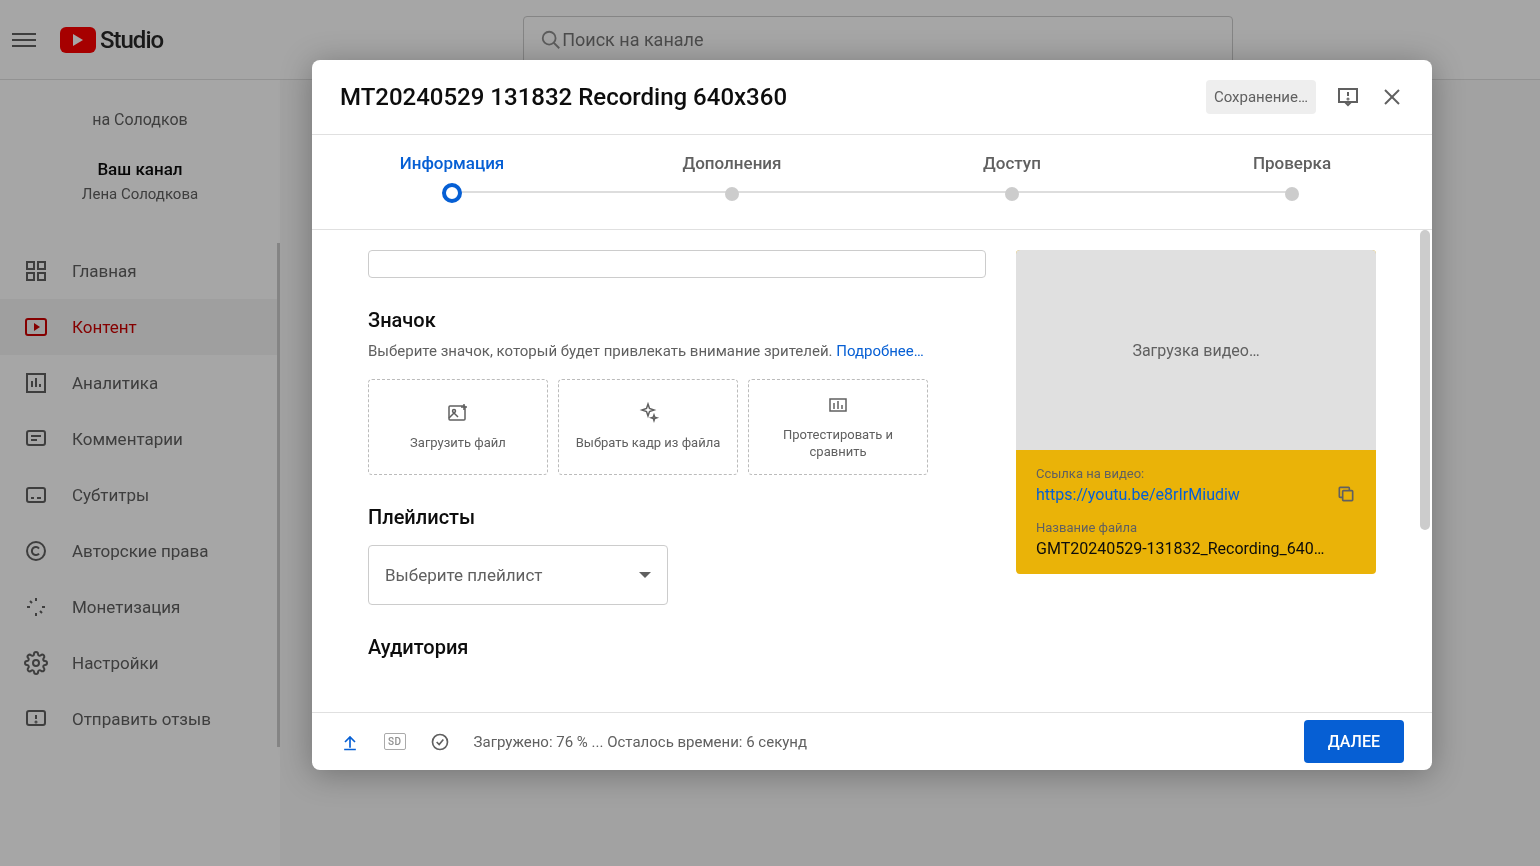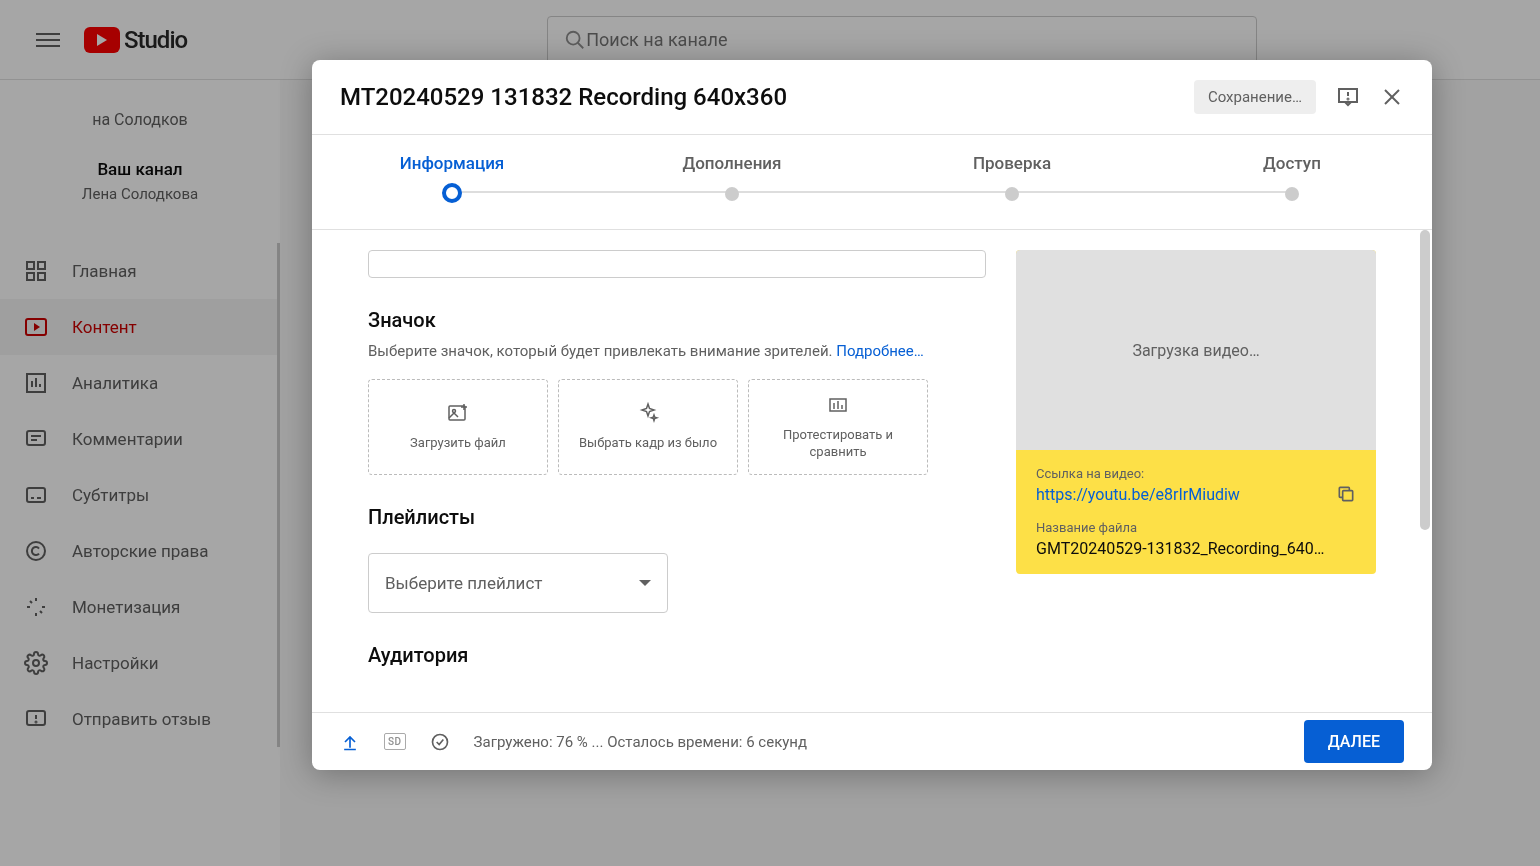--- a/index.html
+++ b/index.html
@@ -1,18 +1,18 @@
 <!DOCTYPE html>
 <html><head>
 <meta charset="utf-8">
 <style>
 * { margin: 0; padding: 0; box-sizing: border-box; font-family: Roboto, Arial, sans-serif; }
 body { background: #f9f9f9; width: 1540px; height: 866px; overflow: hidden; position: relative; }
 
-.topbar { height: 80px; background: #fff; border-bottom: 1px solid #e0e0e0; display: flex; align-items: center; padding: 0 36px; }
+.topbar { height: 80px; background: #fff; border-bottom: 1px solid #e0e0e0; display: flex; align-items: center; padding: 0 12px; }
 .hamburger { width: 24px; height: 24px; cursor: pointer; display: flex; flex-direction: column; justify-content: space-around; padding: 3px 0; }
 .hamburger span { height: 2px; background: #606060; }
 .logo { margin-left: 24px; display: flex; align-items: center; gap: 4px; }
 .logo-icon { width: 36px; height: 26px; background: #ff0000; border-radius: 6px; display: flex; align-items: center; justify-content: center; }
 .logo-play { width: 0; height: 0; border-left: 10px solid #fff; border-top: 6px solid transparent; border-bottom: 6px solid transparent; }
 .logo-text { font-size: 24px; font-weight: 500; color: #282828; letter-spacing: -1px; }
 .search-box { margin-left: 360px; width: 710px; height: 48px; border: 1px solid #ccc; border-radius: 4px; display: flex; align-items: center; padding: 0 16px; }
 .search-icon { width: 22px; height: 22px; color: #909090; }
 .search-input { border: none; outline: none; font-size: 18px; flex: 1; color: #606060; }
 
@@ -26,21 +26,21 @@
 .sidebar-item { display: flex; align-items: center; gap: 24px; padding: 16px 24px; font-size: 17px; color: #606060; cursor: pointer; }
 .sidebar-item.active { color: #cc0000; background: #f5f5f5; }
 .sidebar-item .icon { width: 24px; height: 24px; display: flex; align-items: center; justify-content: center; }
 
 .overlay { position: absolute; inset: 0; background: rgba(0,0,0,0.35); }
 .modal { position: absolute; left: 312px; top: 60px; width: 1120px; height: 710px; background: #fff; border-radius: 8px; box-shadow: 0 4px 32px rgba(0,0,0,0.3); display: flex; flex-direction: column; overflow: hidden; }
 
 .modal-header { display: flex; align-items: center; justify-content: space-between; padding: 20px 28px; }
 .modal-title { font-size: 24px; font-weight: 500; color: #0d0d0d; }
 .modal-header-actions { display: flex; align-items: center; gap: 20px; }
-.save-badge { background: #eee; padding: 8px 14px; border-radius: 4px; font-size: 15px; color: #606060; }
+.save-badge { background: #eee; padding: 8px 8px; border-radius: 4px; font-size: 15px; color: #606060; }
 .header-icon { width: 24px; height: 24px; color: #606060; cursor: pointer; }
 
 .stepper { display: flex; border-top: 1px solid #e0e0e0; border-bottom: 1px solid #e0e0e0; padding: 18px 0 26px; position: relative; }
 .step { flex: 1; text-align: center; position: relative; }
 .step-label { font-size: 17px; color: #606060; font-weight: 500; }
 .step.active .step-label { color: #065fd4; }
 .step-dot { width: 14px; height: 14px; background: #ccc; border-radius: 50%; margin: 14px auto 0; position: relative; z-index: 2; }
 .step.active .step-dot { width: 20px; height: 20px; background: #fff; border: 4px solid #065fd4; margin-top: 10px; }
 .step-line { position: absolute; top: 56px; left: 12.5%; right: 12.5%; height: 2px; background: #ddd; z-index: 1; }
 
@@ -53,25 +53,25 @@
 
 .section-title { font-size: 20px; font-weight: 500; color: #0d0d0d; margin-bottom: 8px; }
 .section-desc { font-size: 15px; color: #606060; line-height: 1.5; }
 .link { color: #065fd4; cursor: pointer; }
 
 .thumb-options { display: flex; gap: 10px; margin-top: 16px; margin-bottom: 30px; }
 .thumb-option { width: 180px; height: 96px; border: 1px dashed #bbb; border-radius: 4px; display: flex; flex-direction: column; align-items: center; justify-content: center; gap: 10px; cursor: pointer; }
 .thumb-option .icon { width: 24px; height: 24px; color: #606060; }
 .thumb-option-label { font-size: 13px; color: #606060; text-align: center; padding: 0 8px; line-height: 1.3; }
 
-.playlist-select { margin-top: 24px; width: 300px; height: 60px; border: 1px solid #ccc; border-radius: 4px; display: flex; align-items: center; justify-content: space-between; padding: 0 16px; cursor: pointer; margin-bottom: 30px; }
+.playlist-select { margin-top: 16px; width: 300px; height: 60px; border: 1px solid #ccc; border-radius: 4px; display: flex; align-items: center; justify-content: space-between; padding: 0 16px; cursor: pointer; margin-bottom: 30px; }
 .playlist-select-label { font-size: 17px; color: #606060; }
 .chevron { width: 0; height: 0; border-left: 6px solid transparent; border-right: 6px solid transparent; border-top: 6px solid #606060; }
 
-.preview-card { background: #fde047; border-radius: 4px; overflow: hidden; }
+.preview-card { background: #eab308; border-radius: 4px; overflow: hidden; }
 .preview-video { height: 200px; background: #e0e0e0; display: flex; align-items: center; justify-content: center; font-size: 16px; color: #606060; }
 .preview-info { padding: 16px 20px; }
 .preview-label { font-size: 13px; color: #606060; margin-bottom: 4px; }
 .preview-link { font-size: 16px; color: #065fd4; cursor: pointer; }
 .preview-row { display: flex; align-items: flex-end; justify-content: space-between; margin-bottom: 16px; }
 .copy-icon { width: 20px; height: 20px; color: #606060; cursor: pointer; flex-shrink: 0; margin-top: 4px; }
 .preview-filename { font-size: 16px; color: #0d0d0d; white-space: nowrap; overflow: hidden; text-overflow: ellipsis; }
 
 .modal-footer { height: 58px; border-top: 1px solid #e0e0e0; display: flex; align-items: center; padding: 0 28px; gap: 24px; }
 .footer-icon { width: 20px; height: 20px; color: #606060; }
@@ -227,25 +227,25 @@
     <div class="step-line"></div>
     <div class="step active">
       <div class="step-label">Информация</div>
       <div class="step-dot"></div>
     </div>
     <div class="step">
       <div class="step-label">Дополнения</div>
       <div class="step-dot"></div>
     </div>
     <div class="step">
+      <div class="step-label">Доступ</div>
+      <div class="step-dot"></div>
+    </div>
+    <div class="step">
       <div class="step-label">Проверка</div>
-      <div class="step-dot"></div>
-    </div>
-    <div class="step">
-      <div class="step-label">Доступ</div>
       <div class="step-dot"></div>
     </div>
   </div>
 
   <div class="modal-body">
     <div class="modal-scrollbar"></div>
     <div class="body-left">
       <div class="partial-box"></div>
 
       <div class="section-title">Значок</div>
@@ -260,21 +260,21 @@
               <path d="M3 17l5-5 4 4"></path>
               <path d="M18 3v6M15 6h6"></path>
             </svg>
           <span class="thumb-option-label">Загрузить файл</span>
         </div>
         <div class="thumb-option">
           <svg class="icon" viewBox="0 0 24 24" fill="none" stroke="currentColor" stroke-width="1.5">
               <path d="M12 3l1.5 4.5L18 9l-4.5 1.5L12 15l-1.5-4.5L6 9l4.5-1.5z"></path>
               <path d="M18 14l.7 2.1 2.1.7-2.1.7-.7 2.1-.7-2.1-2.1-.7 2.1-.7z"></path>
             </svg>
-          <span class="thumb-option-label">Выбрать кадр из было</span>
+          <span class="thumb-option-label">Выбрать кадр из файла</span>
         </div>
         <div class="thumb-option">
           <svg class="icon" viewBox="0 0 24 24" fill="none" stroke="currentColor" stroke-width="1.5">
               <rect x="4" y="6" width="16" height="12"></rect>
               <line x1="8" y1="16" x2="8" y2="10"></line>
               <line x1="12" y1="16" x2="12" y2="8"></line>
               <line x1="16" y1="16" x2="16" y2="12"></line>
             </svg>
           <span class="thumb-option-label">Протестировать и сравнить</span>
         </div>

